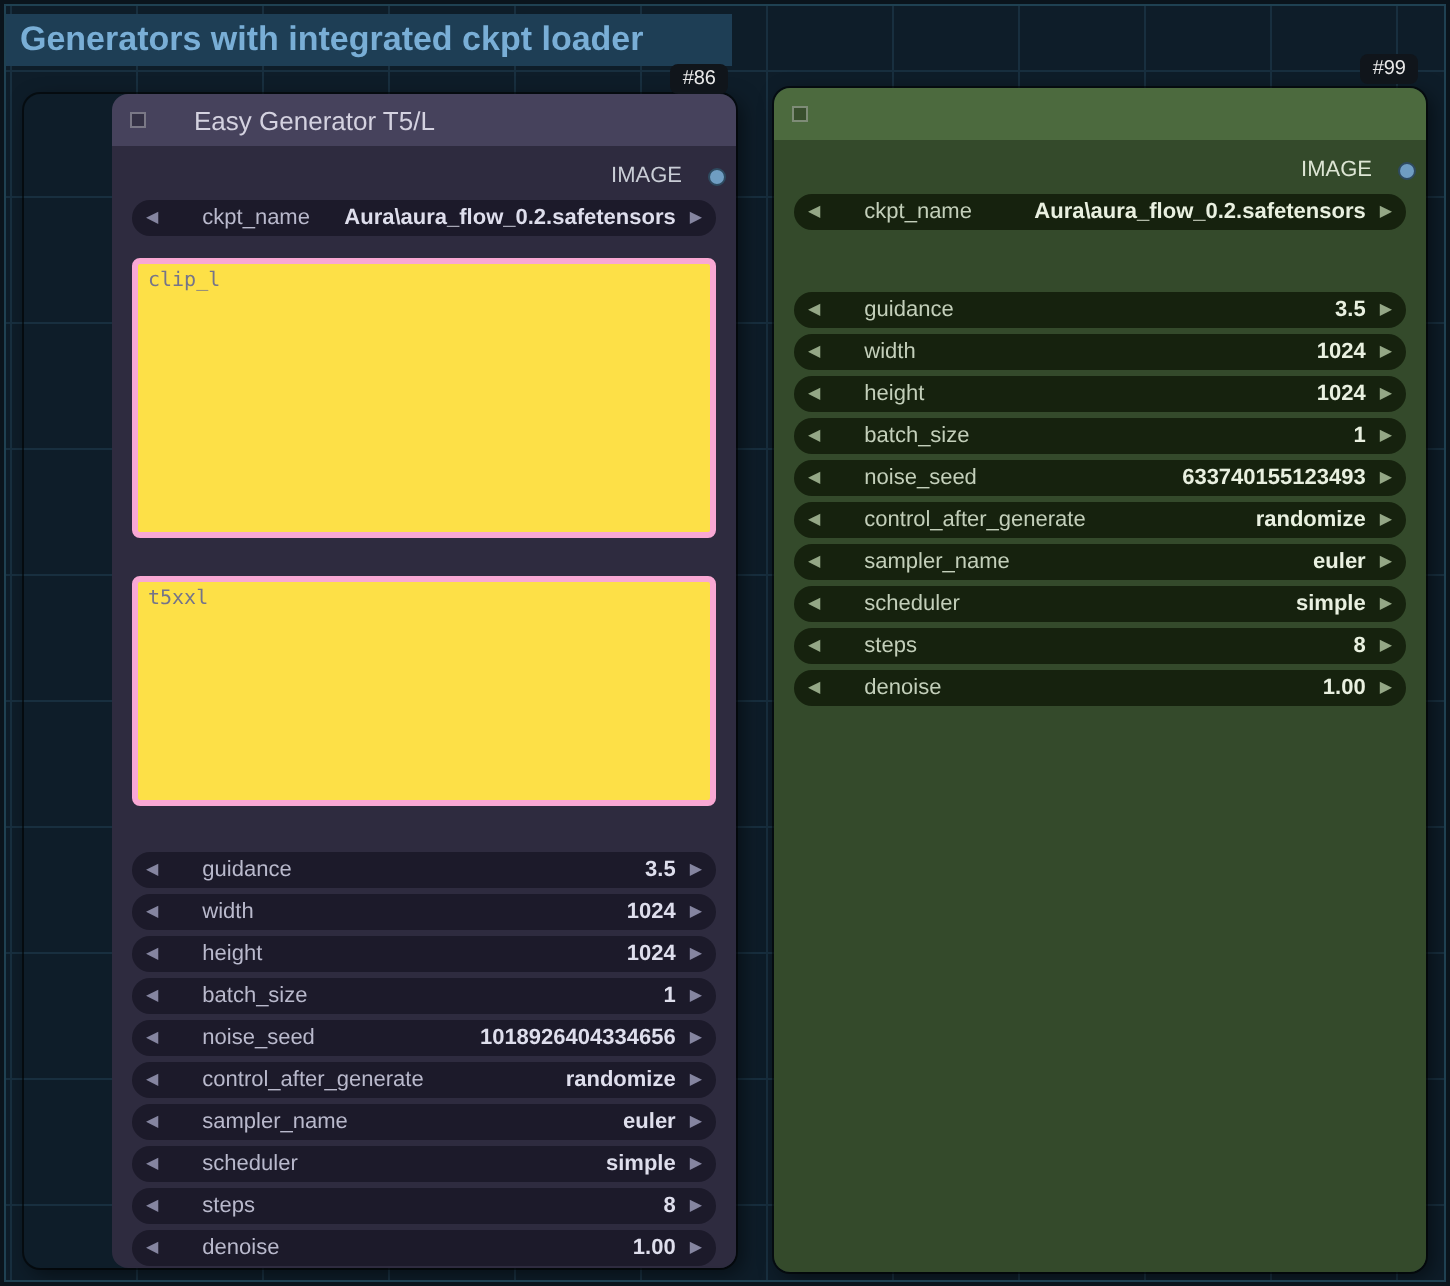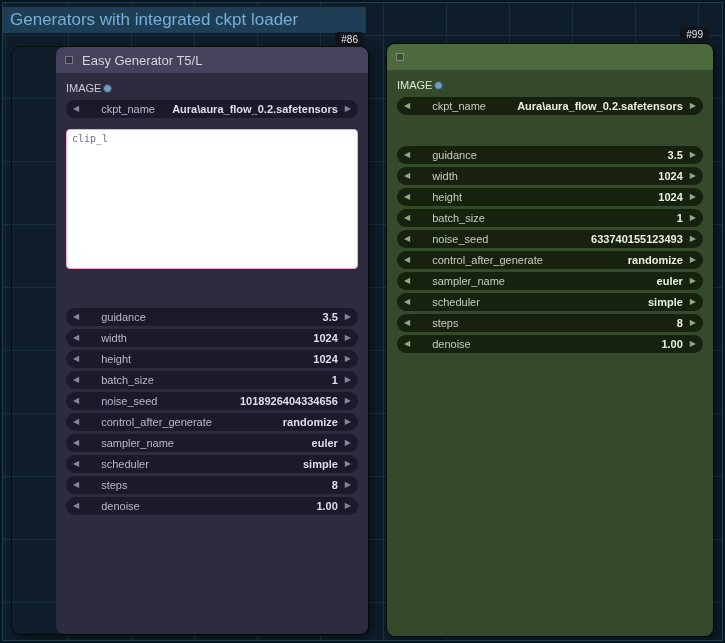--- a/index.html
+++ b/index.html
@@ -13,63 +13,63 @@
     background-size:63px 63px;
     background-position:3px 33px;
     border:2px solid #0a141c;
     font-family:"Liberation Sans", sans-serif;
   }
   #canvas::after{content:"";position:absolute;inset:0;border:1px solid #1f4152;pointer-events:none;}
 
   .group-title{
     position:absolute;left:0;top:5px;width:364px;height:26px;
     background:#1e3e55;color:#79aed6;font-size:17px;line-height:26px;
-    padding-left:8px;white-space:nowrap;overflow:hidden;
+    padding-left:8px;white-space:nowrap;overflow:hidden;font-weight:bold;
   }
 
   .node{position:absolute;border-radius:8px;
     box-shadow:3px 3px 10px rgba(0,0,0,.5), 0 0 0 1px rgba(0,0,0,.55);}
   .node-header{height:26px;border-radius:8px 8px 0 0;display:flex;align-items:center;
-    gap:9px;padding:0 9px;font-size:13px;}
+    gap:24px;padding:0 9px;font-size:13px;}
   .node-body{height:calc(100% - 26px);border-radius:0 0 8px 8px;
     padding:6px 10px 0;display:flex;flex-direction:column;gap:3px;}
 
   .purple .node-header{background:#46425c;color:#d4d2e0;}
   .purple .node-body{background:#2e2b3f;}
   .green  .node-header{background:#4c6a3e;color:#e5ebde;}
   .green  .node-body{background:#344a2b;}
 
   .collapse{width:8px;height:8px;border:1px solid rgba(255,255,255,.35);
     background:rgba(0,0,0,.25);flex:0 0 auto;}
 
   .badge{position:absolute;background:#10151b;color:#e8e8e8;font-size:10px;
     padding:2px 6px;border-radius:4px;line-height:1.1;}
 
-  .output-row{height:18px;flex:0 0 18px;display:flex;justify-content:flex-start;
-    align-items:center;gap:2px;font-size:11px;}
+  .output-row{height:18px;flex:0 0 18px;display:flex;justify-content:flex-end;
+    align-items:center;gap:13px;font-size:11px;}
   .purple .output-row{color:#c9cdd6;}
   .green  .output-row{color:#dde5d4;}
   .out-dot{width:9px;height:9px;border-radius:50%;background:#6f9dc2;
     border:1px solid #2e4a60;margin-right:-5px;flex:0 0 auto;}
 
   .widget-row{height:18px;flex:0 0 18px;border-radius:9px;display:flex;
     align-items:center;padding:0 7px;font-size:11px;}
   .widget-row .wlabel{flex:1;margin-left:22px;white-space:nowrap;overflow:hidden;}
   .widget-row .wvalue{margin-right:7px;font-weight:600;white-space:nowrap;}
   .widget-row .arrow{font-size:8px;line-height:1;flex:0 0 auto;}
   .purple .widget-row{background:#1c1a2a;color:#b9b9cc;}
   .purple .widget-row .wvalue{color:#dedeec;}
   .purple .widget-row .arrow{color:#8585a0;}
   .green .widget-row{background:#16220e;color:#c3cfba;}
   .green .widget-row .wvalue{color:#e9f0e0;}
   .green .widget-row .arrow{color:#94a786;}
 
   .ta{border-radius:4px;padding:3px 5px;font:10px "DejaVu Sans Mono", monospace;
     overflow:hidden;flex:0 0 auto;}
-  .purple .ta{background:#ffffff;border:1px solid #f9a8d4;color:#74748a;}
+  .purple .ta{background:#fde047;border:3px solid #f9a8d4;color:#74748a;}
   .green  .ta{background:#1f2e16;border:1px solid #13200c;color:#879578;}
 
   .sp{flex:0 0 auto;}
 </style>
 </head>
 <body>
 
 <div id="canvas">
 
   <div class="group-title">Generators with integrated ckpt loader</div>
@@ -87,20 +87,21 @@
       </div>
       <div class="widget-row">
         <span class="arrow">◀</span>
         <span class="wlabel">ckpt_name</span>
         <span class="wvalue">Aura\aura_flow_0.2.safetensors</span>
         <span class="arrow">▶</span>
       </div>
       <div class="sp" style="height:5px"></div>
       <div class="ta" style="height:140px">clip_l</div>
       <div class="sp" style="height:13px"></div>
+      <div class="ta" style="height:115px">t5xxl</div>
       <div class="sp" style="height:17px"></div>
 
       <div class="widget-row">
         <span class="arrow">◀</span>
         <span class="wlabel">guidance</span>
         <span class="wvalue">3.5</span>
         <span class="arrow">▶</span>
       </div>
       <div class="widget-row">
         <span class="arrow">◀</span>

